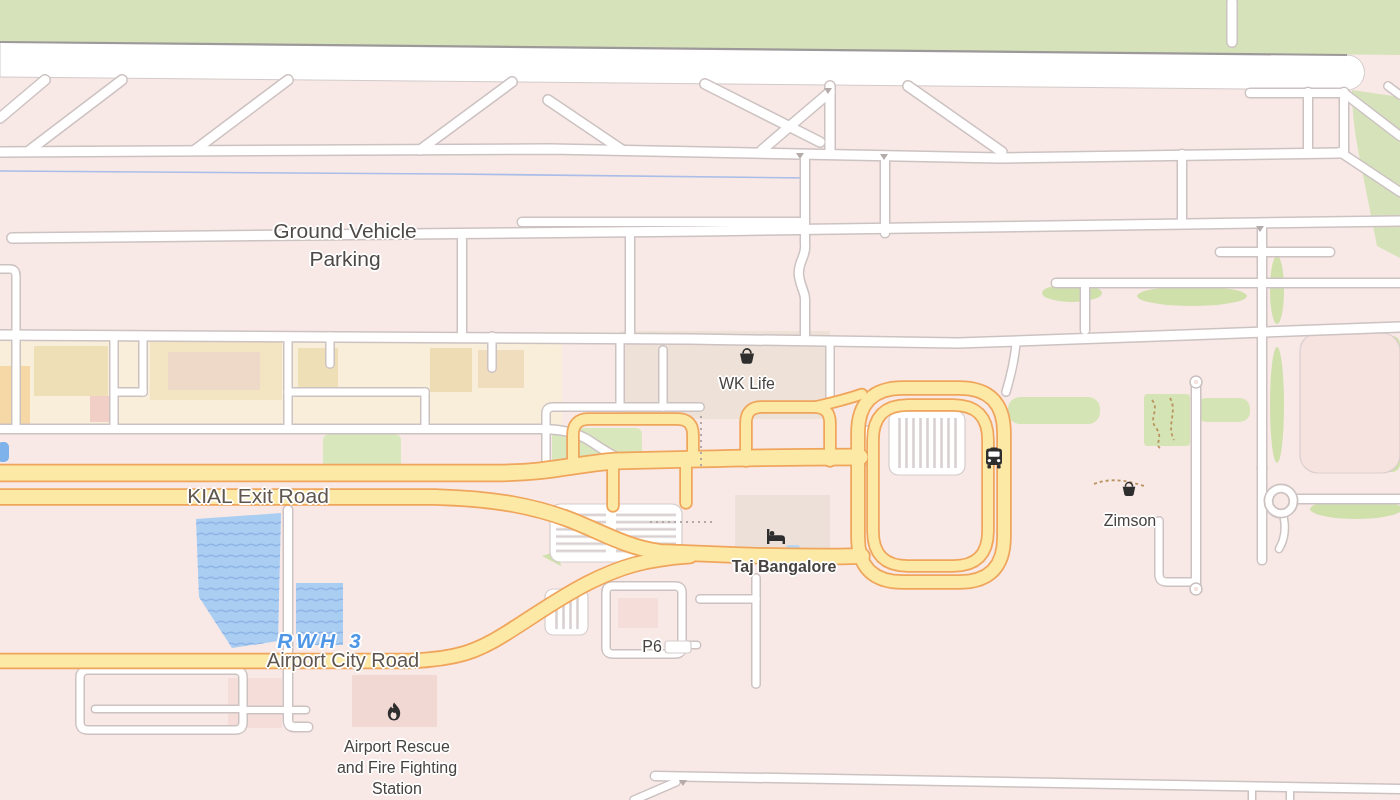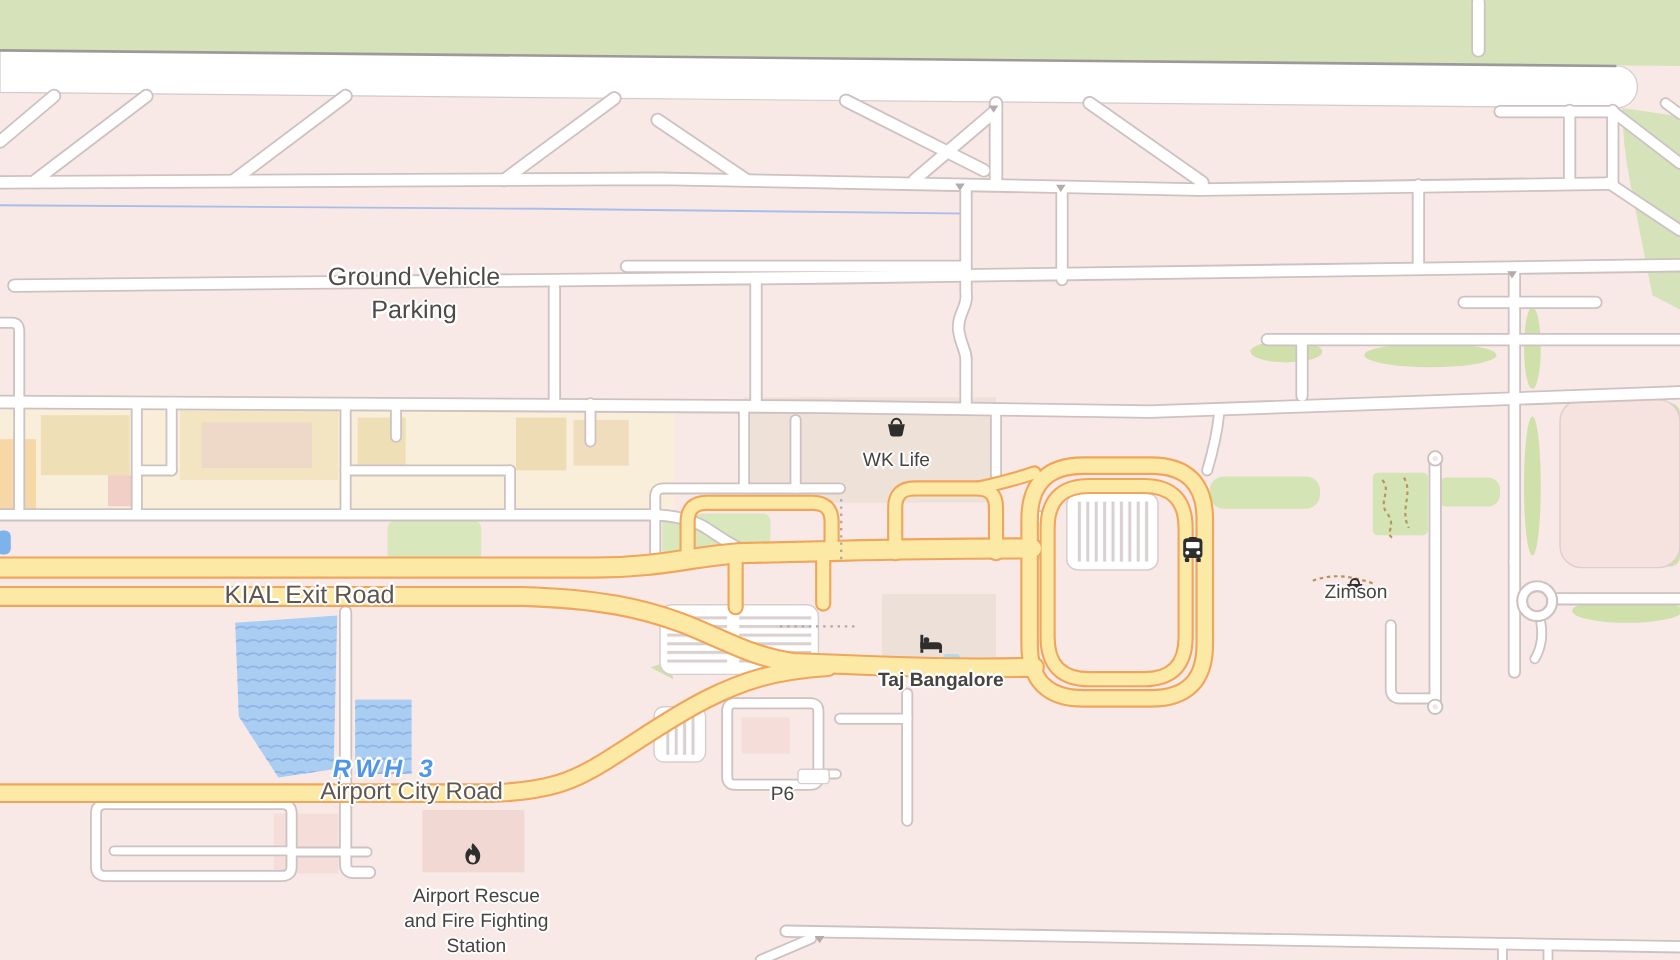--- a/index.html
+++ b/index.html
@@ -336,21 +336,21 @@
   <use href="#icon-basket" transform="translate(1129,488) scale(0.9)"></use>
   <use href="#icon-bus" transform="translate(994,458)"></use>
   <use href="#icon-bed" transform="translate(776,536)"></use>
   <use href="#icon-flame" transform="translate(394,712)"></use>
 </svg>
 
   <div class="lbl area" style="left:345px;top:245px;">Ground Vehicle
 Parking</div>
   <div class="lbl poi" style="left:747px;top:384px;">WK Life</div>
   <div class="lbl road" style="left:258px;top:496px;">KIAL Exit Road</div>
-  <div class="lbl poi" style="left:1130px;top:494px;">Zimson</div>
+  <div class="lbl poi" style="left:1130px;top:521px;">Zimson</div>
   <div class="lbl poi" style="left:784px;top:567px;font-weight:bold;">Taj Bangalore</div>
   <div class="lbl water" style="left:321px;top:641px;">RWH 3</div>
   <div class="lbl road2" style="left:321px;top:660px;margin-left:22px;">Airport City Road</div>
-  <div class="lbl poi" style="left:652px;top:662px;">P6</div>
+  <div class="lbl poi" style="left:652px;top:647px;">P6</div>
   <div class="lbl poi" style="left:397px;top:768px;">Airport Rescue
 and Fire Fighting
 Station</div>
 </div>
 
 </body></html>

